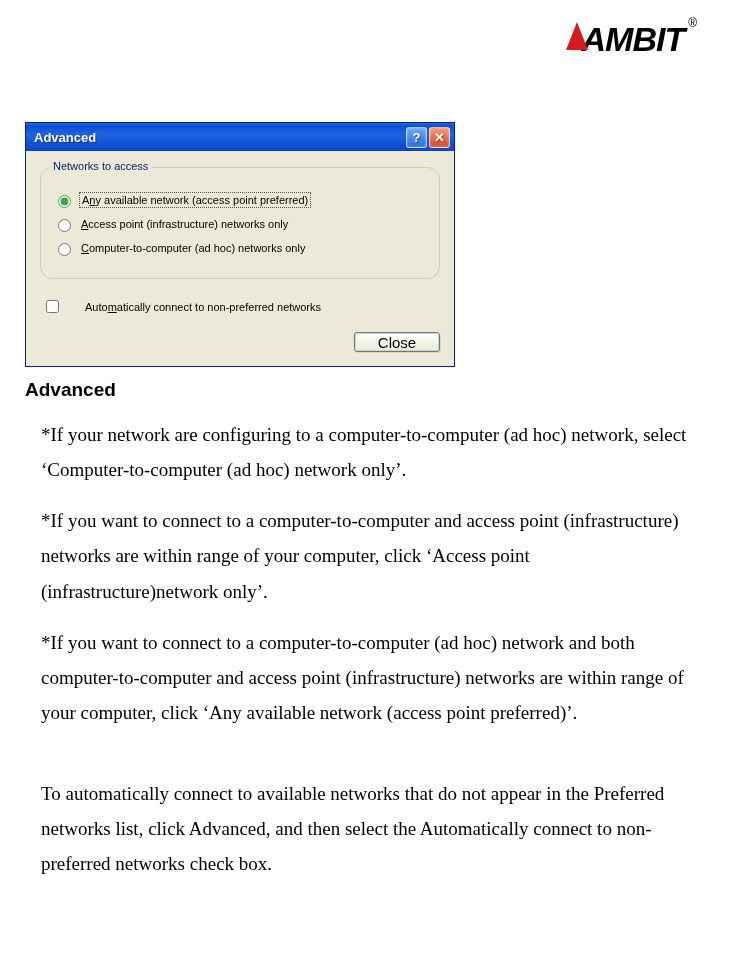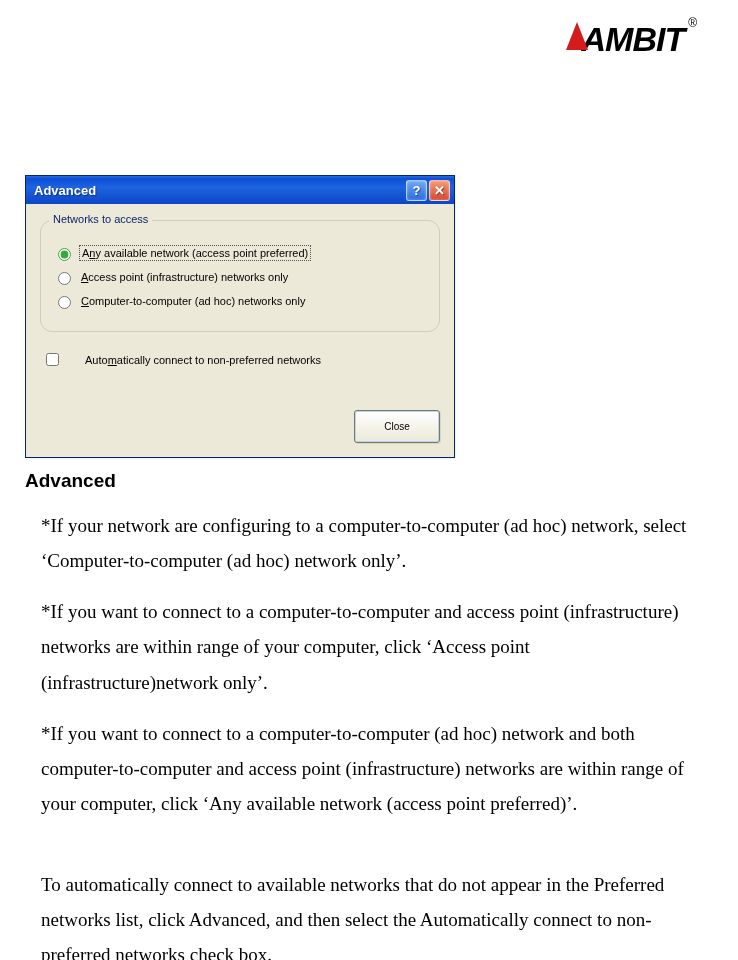--- a/index.html
+++ b/index.html
@@ -10,21 +10,21 @@
     font-family: "Times New Roman", Times, serif;
     background: #fff;
     color: #000;
   }
   .page {
     padding: 20px 25px 30px 25px;
   }
   .brand {
     text-align: right;
     padding-right: 18px;
-    margin-bottom: 116px;
+    margin-bottom: 63px;
   }
   .brand-logo {
     display: inline-flex;
     align-items: flex-start;
     gap: 2px;
   }
   .brand-triangle {
     width: 0; height: 0;
     border-left: 11px solid transparent;
     border-right: 11px solid transparent;
@@ -135,30 +135,29 @@
   .check-row input[type=checkbox]{
     width:13px;height:13px;
   }
   .dialog-footer {
     display: flex;
     justify-content: flex-end;
     padding-top: 16px;
   }
   .xp-button {
     min-width: 86px;
-    height: 33px;
+    height: 20px;
     font-family: Tahoma, Arial, sans-serif;
-    font-size: 10px;
+    font-size: 15px;
     background: linear-gradient(to bottom, #ffffff, #ECE9D8);
     border: 1px solid #7A7A5A;
     border-radius: 3px;
     box-shadow: 0 0 0 1px #B8D6FB inset, 1px 1px 0 rgba(0,0,0,0.08);
     padding: 0 10px;
     color:#000;
-    margin-top:25px;
   }
 
   
   .doc-heading {
     font-family: Arial, Helvetica, sans-serif;
     font-weight: bold;
     font-size: 19px;
     margin: 6px 0 10px 0;
   }
   .doc-text {

